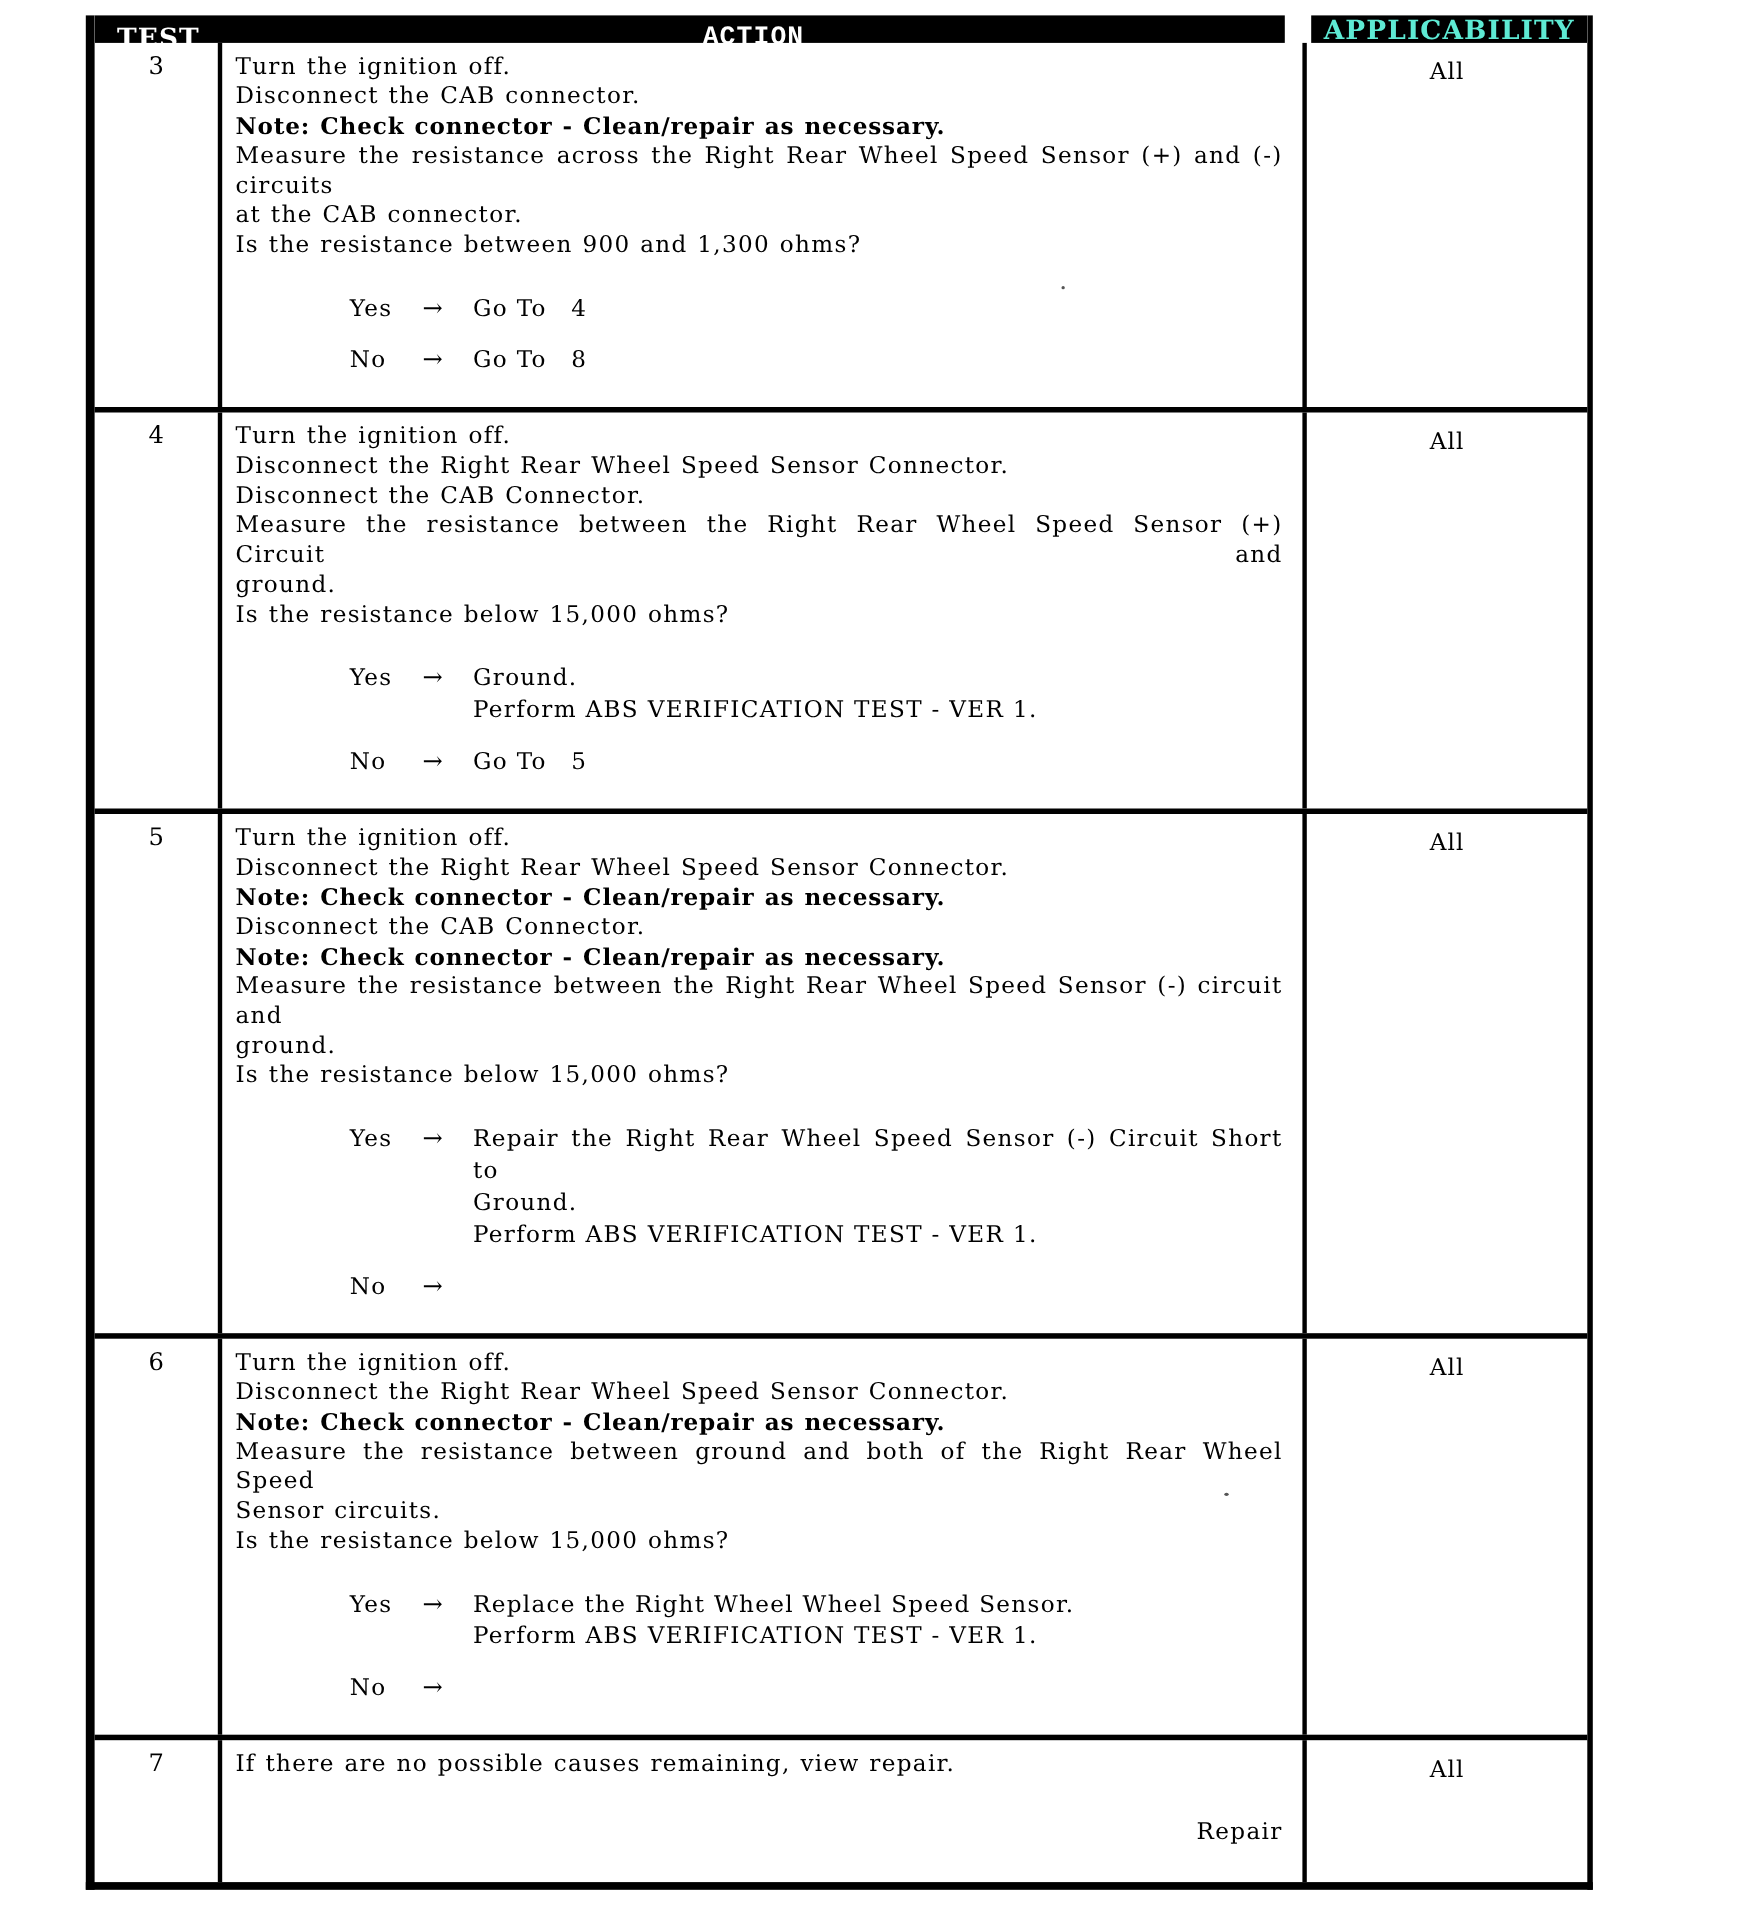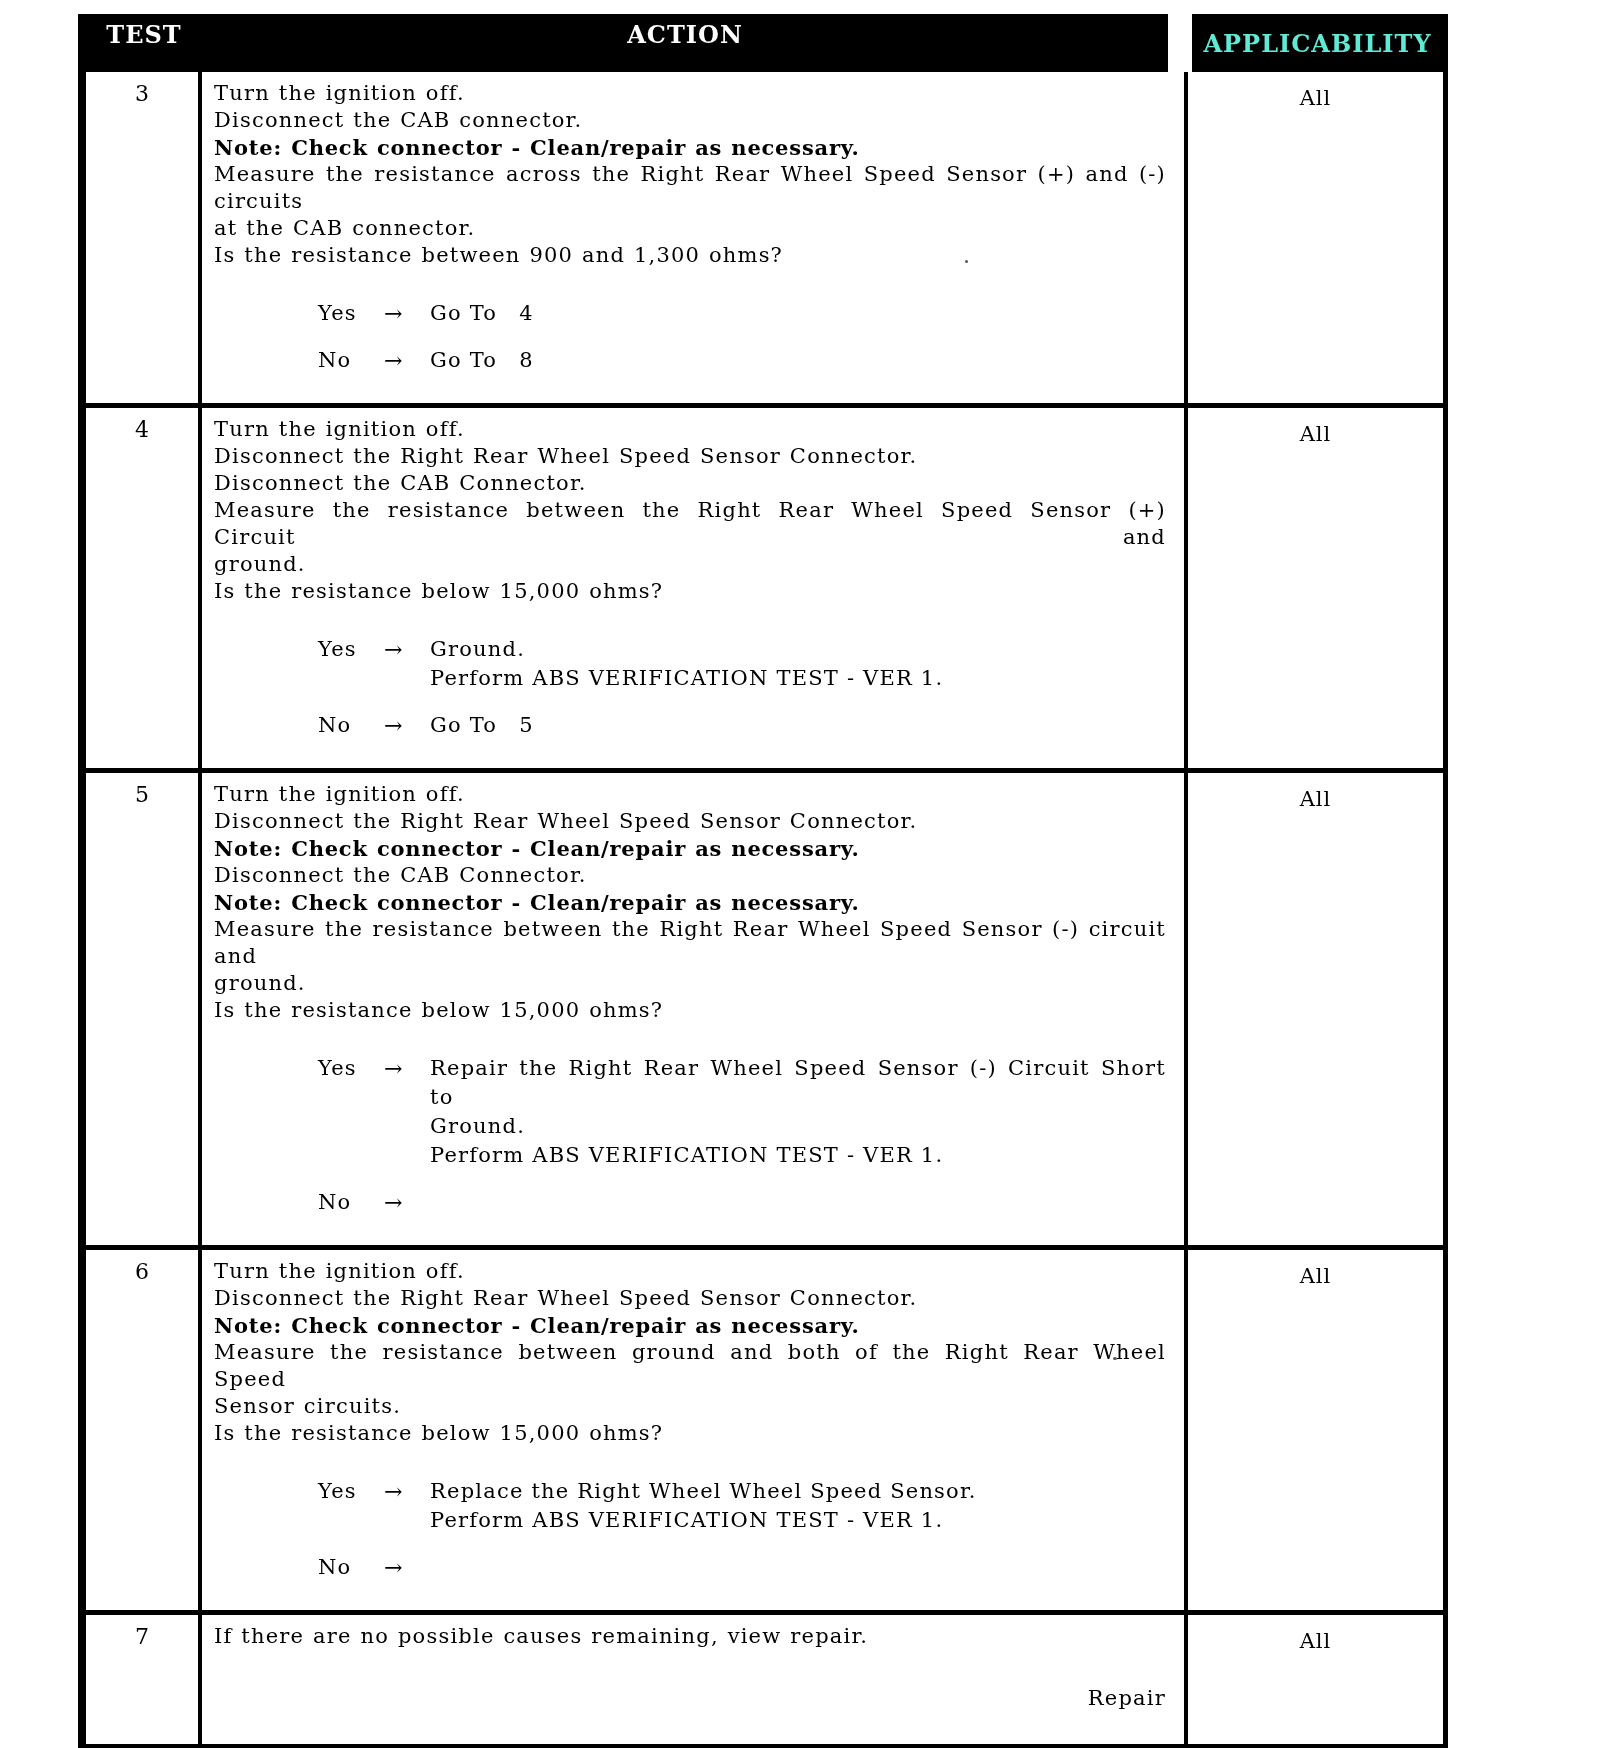--- a/index.html
+++ b/index.html
@@ -21,36 +21,36 @@
     width: 1370px;
     border-left: 8px solid #000;
     border-right: 5px solid #000;
     border-bottom: 7px solid #000;
     box-sizing: border-box;
     background: #ffffff;
   }
   
   .thead {
     display: flex;
-    height: 58px;
+    height: 25px;
     background: #ffffff;
   }
   .th-main {
     position: relative;
     width: 1082px;
     background: #000000;
     color: #ffffff;
   }
   .th-test, .th-action {
     position: absolute; top: 0; height: 41px;
     display: flex; align-items: center; justify-content: center;
     font-size: 24px; font-weight: bold; letter-spacing: 1px;
   }
   .th-test { left: 0; width: 116px; }
-  .th-action { left: 116px; width: 966px; }
+  .th-action { left: 116px; width: 966px; font-family: Liberation Mono, monospace; }
   .th-gap { width: 24px; background: #ffffff; }
   .th-applic {
     flex: 1;
     background: #000000;
     color: #5eead4;
     display: flex; align-items: center; justify-content: center;
     font-size: 24px; font-weight: bold; letter-spacing: 1px;
   }
   
   .row {

